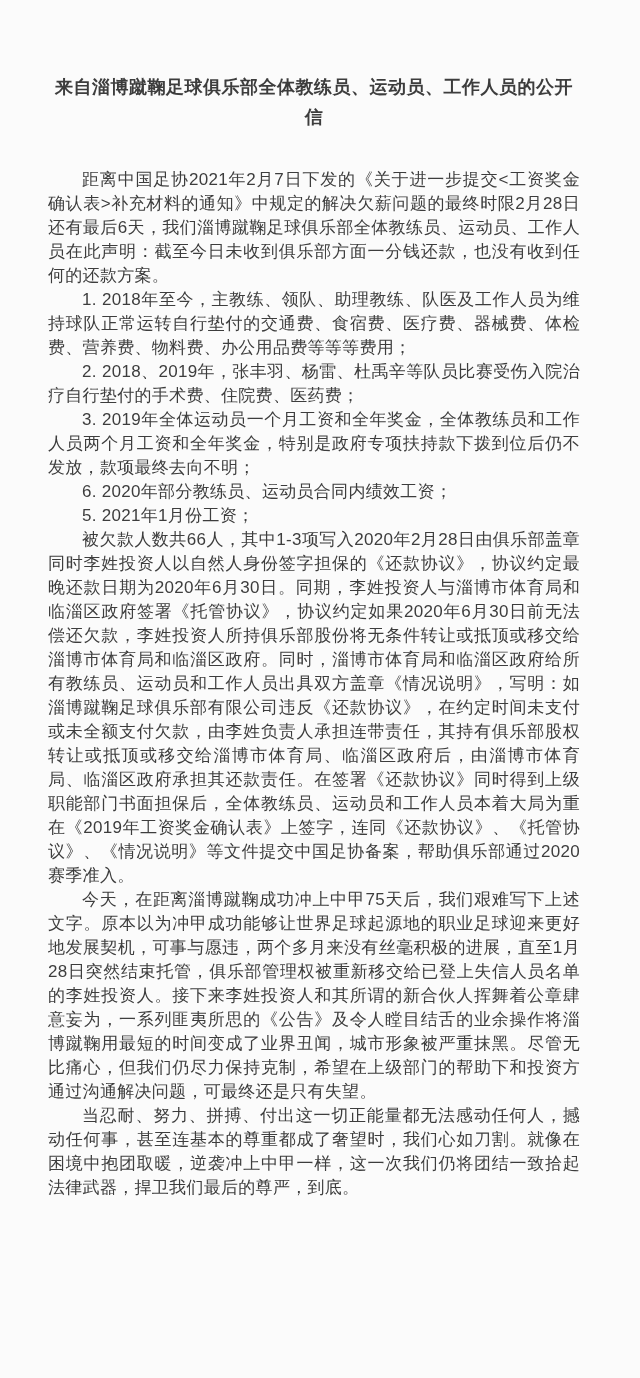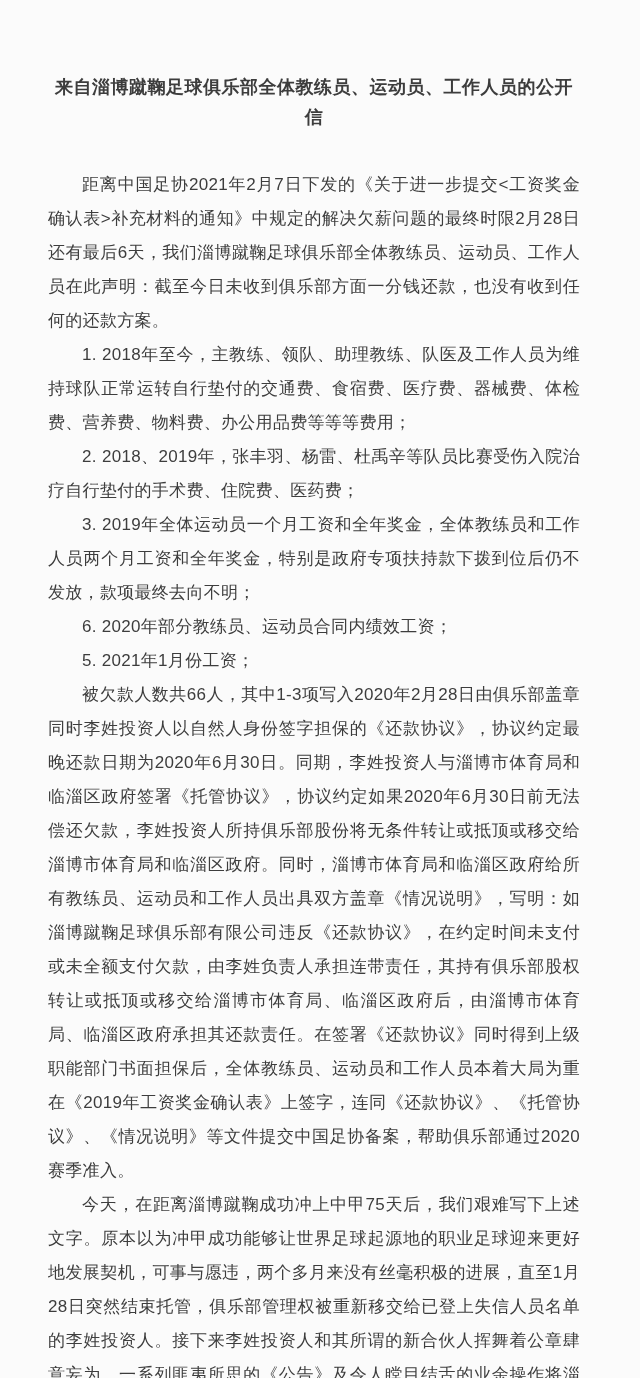--- a/index.html
+++ b/index.html
@@ -23,21 +23,21 @@
     margin: 0 0 36px 0;
     font-size: 18px;
     line-height: 30px;
     font-weight: 700;
     text-align: center;
     letter-spacing: 0.5px;
   }
   .para {
     margin: 0;
     font-size: 17px;
-    line-height: 34px;
+    line-height: 24px;
     text-align: justify;
     text-indent: 2em;
     letter-spacing: 0.3px;
     word-break: break-all;
   }
   .watermark {
     position: absolute;
     left: 258px;
     top: 1337px;
     display: flex;

